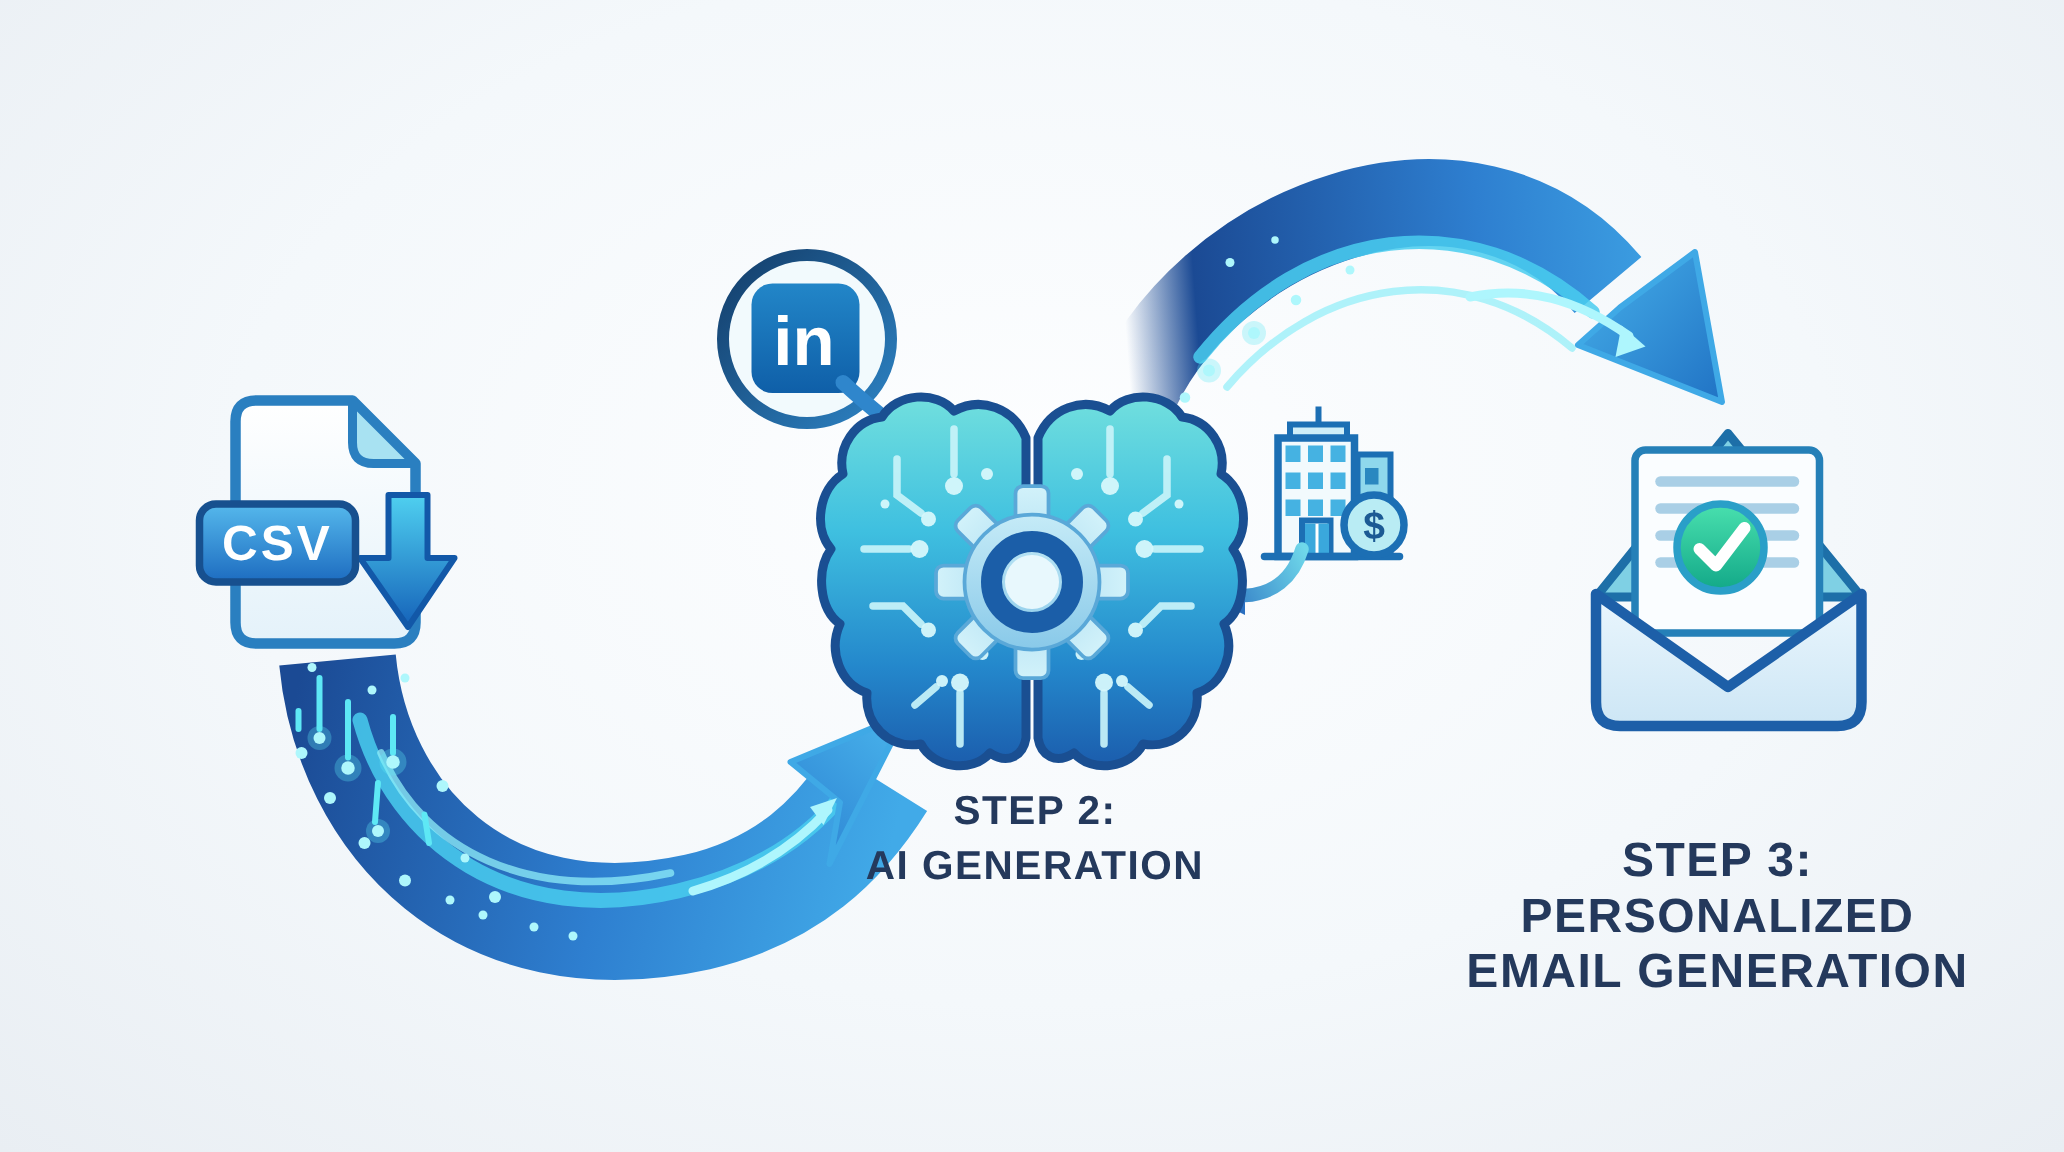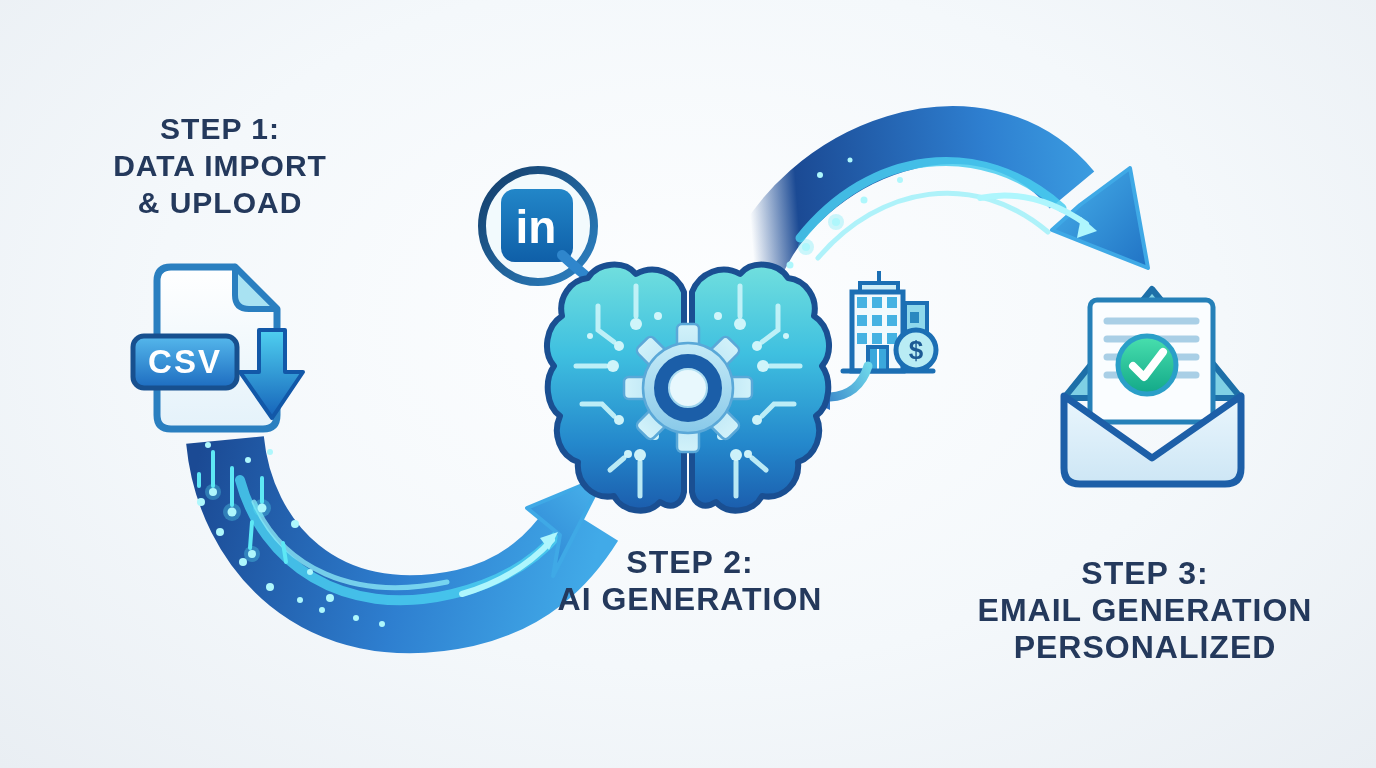--- a/index.html
+++ b/index.html
@@ -8,21 +8,21 @@
     position:relative;width:1376px;height:768px;overflow:hidden;
     background:radial-gradient(ellipse at 50% 42%, #fdfeff 0%, #f4f8fb 55%, #e9eef3 100%);
   }
   .stage svg{position:absolute;left:0;top:0;}
   .step-label{
     position:absolute;text-align:center;color:#24395c;font-weight:800;
     font-family:"Liberation Sans",sans-serif;letter-spacing:1px;
   }
   .step-label .ln{white-space:nowrap;}
   #step1{left:40px;top:110px;width:360px;font-size:30px;line-height:37px;}
-  #step2{left:515px;top:544px;width:350px;font-size:32px;line-height:37px;}
+  #step2{left:515px;top:522px;width:350px;font-size:27px;line-height:37px;}
   #step3{left:945px;top:512px;width:400px;font-size:32px;line-height:37px;margin-top:43px;}
   svg text{font-family:"Liberation Sans",sans-serif;font-weight:bold;}
 </style>
 </head>
 <body>
 
 <div class="stage">
 
 <svg width="1376" height="768" viewBox="0 0 1376 768" xmlns="http://www.w3.org/2000/svg">
   <defs>
@@ -275,28 +275,23 @@
       </g>
       <g>
         <circle cx="1147" cy="365" r="29" fill="url(#checkGrad)" stroke="#2a9fc8" stroke-width="5"></circle>
         <path d="M 1133 366 L 1144 377 L 1163 352" fill="none" stroke="#ffffff" stroke-width="8" stroke-linecap="round" stroke-linejoin="round"></path>
       </g>
     </g>
     <path d="M 1064 396 L 1152 458 L 1241 396 L 1241 468 Q 1241 484 1225 484 L 1080 484 Q 1064 484 1064 468 Z" fill="url(#envFront)" stroke="#1d5fa8" stroke-width="7" stroke-linejoin="round"></path>
   </g>
 </svg>
 
-  <div class="step-label" id="step1">
-    <div class="ln">STEP 1:</div>
-    <div class="ln">DATA IMPORT</div>
-    <div class="ln">&amp; UPLOAD</div>
-  </div>
   <div class="step-label" id="step2">
     <div class="ln">STEP 2:</div>
     <div class="ln">AI GENERATION</div>
   </div>
   <div class="step-label" id="step3">
     <div class="ln">STEP 3:</div>
+    <div class="ln">PERSONALIZED</div>
     <div class="ln">EMAIL GENERATION</div>
-    <div class="ln">PERSONALIZED</div>
   </div>
 
 </div>
 
 </body></html>

